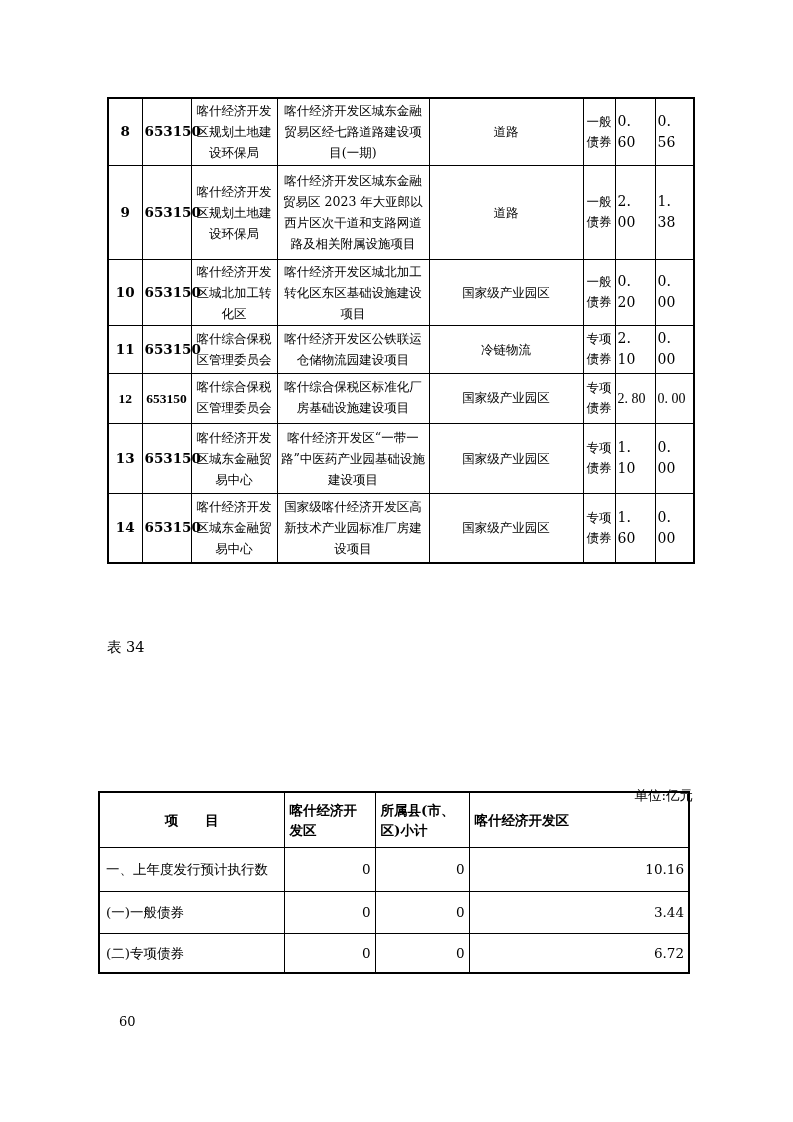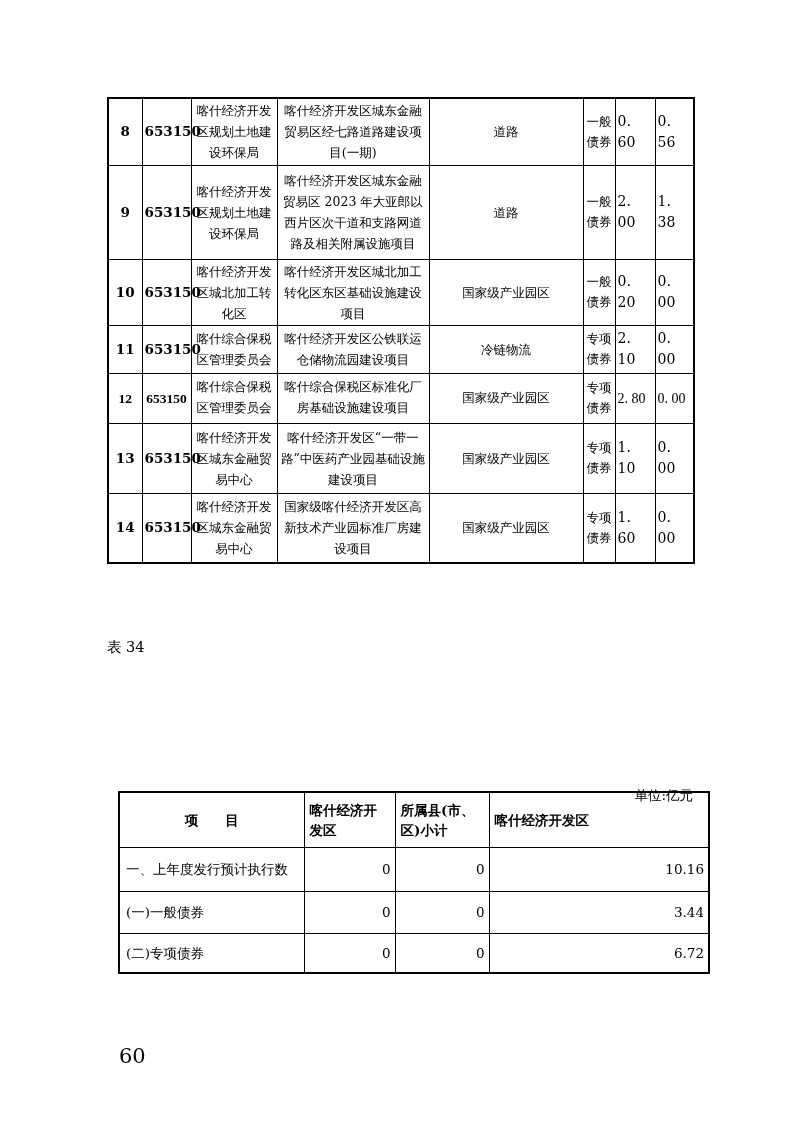--- a/index.html
+++ b/index.html
@@ -70,21 +70,21 @@
   .unit-label {
     position: absolute;
     right: 100px;
     top: 787px;
     font-size: 13.5px;
   }
 
   
   .t2 {
     position: absolute;
-    left: 118px;
+    left: 98px;
     top: 791px;
     width: 590px;
     border: 2px solid #000;
   }
   .t2 th, .t2 td {
     border: 1px solid #000;
     vertical-align: middle;
     font-size: 13.5px;
     line-height: 20px;
     padding: 2px 5px;
@@ -94,22 +94,22 @@
   .t2 td.item { text-align: left; padding-left: 6px; }
   .t2 td.val { text-align: right; padding-right: 4px; }
   .t2h { height: 55px; }
   .t2r1 { height: 44px; }
   .t2r2 { height: 42px; }
   .t2r3 { height: 40px; }
 
   .page-number {
     position: absolute;
     left: 119px;
-    top: 1044px;
-    font-size: 21px;
+    top: 1014px;
+    font-size: 13px;
   }
 </style>
 </head>
 <body>
 
 <div id="page">
 
   <table class="t1">
     <colgroup>
       <col style="width:34px">

